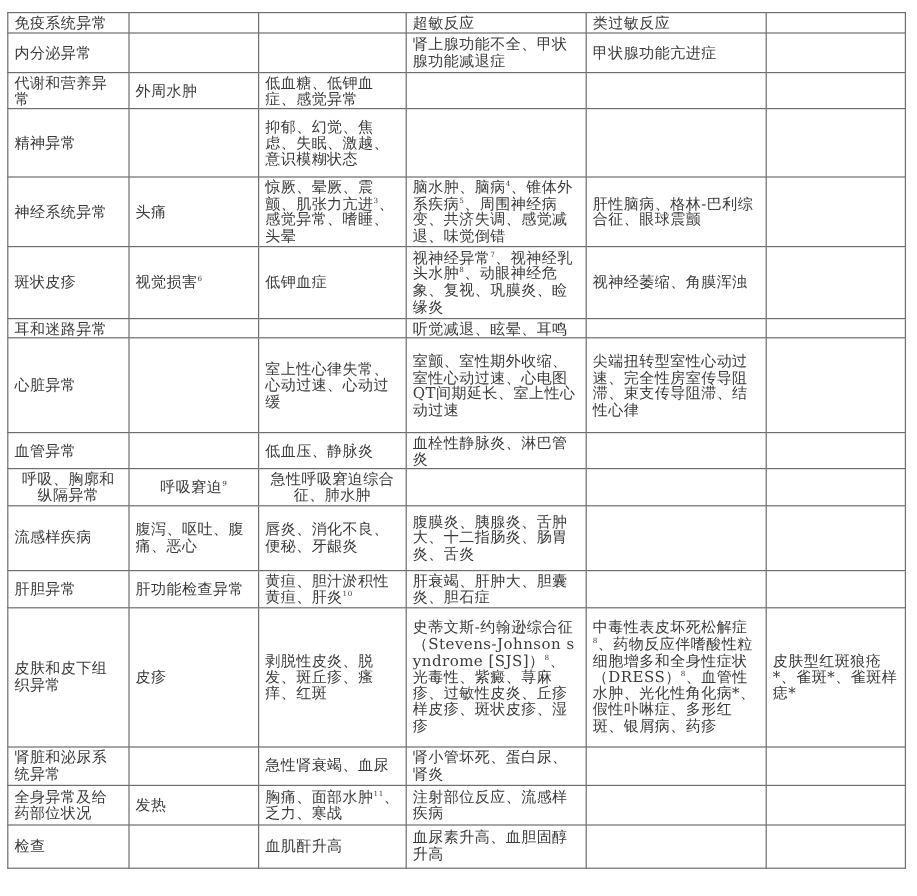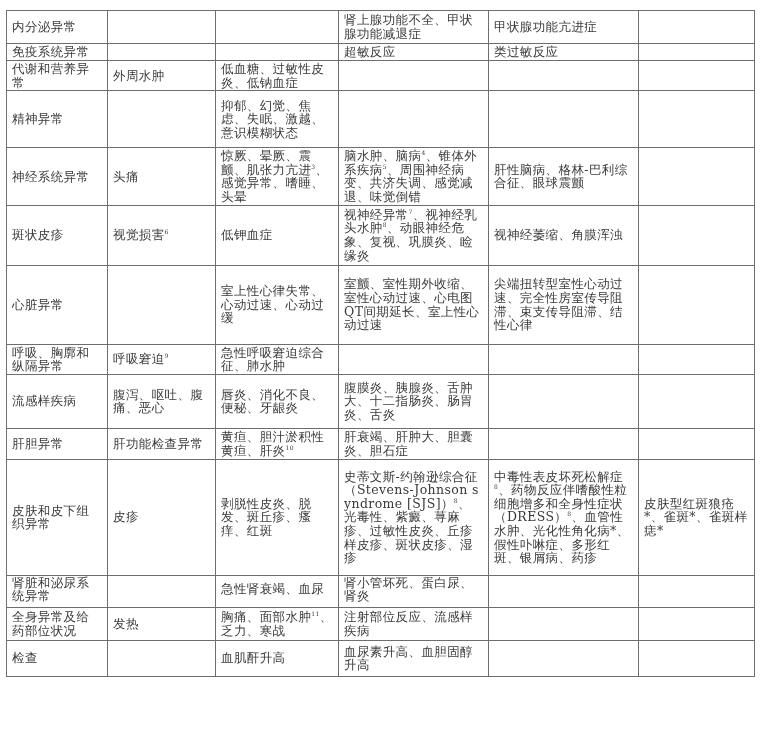--- a/index.html
+++ b/index.html
@@ -18,40 +18,40 @@
 <table class="ae">
   <colgroup>
     <col style="width:101px">
       <col style="width:108px">
       <col style="width:123px">
     <col style="width:150px">
       <col style="width:150px">
       <col style="width:116px">
   </colgroup>
   <tbody id="tbody">
+      <tr style="height: 17px;">
+        <td>免疫系统异常</td>
+        <td></td>
+        <td></td>
+        <td>超敏反应</td>
+        <td>类过敏反应</td>
+        <td></td>
+      </tr>
       <tr style="height: 33px;">
         <td>内分泌异常</td>
         <td></td>
         <td></td>
         <td>肾上腺功能不全、甲状腺功能减退症</td>
         <td>甲状腺功能亢进症</td>
         <td></td>
       </tr>
-      <tr style="height: 17px;">
-        <td>免疫系统异常</td>
-        <td></td>
-        <td></td>
-        <td>超敏反应</td>
-        <td>类过敏反应</td>
-        <td></td>
-      </tr>
       <tr style="height: 15px;">
         <td>代谢和营养异常</td>
         <td>外周水肿</td>
-        <td>低血糖、过敏性皮炎、低钠血症</td>
+        <td>低血糖、低钾血症、感觉异常</td>
         <td></td>
         <td></td>
         <td></td>
       </tr>
       <tr style="height: 57px;">
         <td>精神异常</td>
         <td></td>
         <td>抑郁、幻觉、焦虑、失眠、激越、意识模糊状态</td>
         <td></td>
         <td></td>
@@ -66,29 +66,45 @@
         <td></td>
       </tr>
       <tr style="height: 60px;">
         <td>斑状皮疹</td>
         <td>视觉损害<sup>6</sup></td>
         <td>低钾血症</td>
         <td>视神经异常<sup>7</sup>、视神经乳头水肿<sup>8</sup>、动眼神经危象、复视、巩膜炎、睑缘炎</td>
         <td>视神经萎缩、角膜浑浊</td>
         <td></td>
       </tr>
+      <tr style="height: 16px;">
+        <td>耳和迷路异常</td>
+        <td></td>
+        <td></td>
+        <td>听觉减退、眩晕、耳鸣</td>
+        <td></td>
+        <td></td>
+      </tr>
       <tr style="height: 79px;">
         <td>心脏异常</td>
         <td></td>
         <td>室上性心律失常、心动过速、心动过缓</td>
         <td>室颤、室性期外收缩、室性心动过速、心电图QT间期延长、室上性心动过速</td>
         <td>尖端扭转型室性心动过速、完全性房室传导阻滞、束支传导阻滞、结性心律</td>
         <td></td>
       </tr>
-      <tr style="height: 30px;">
+      <tr style="height: 16px;">
+        <td>血管异常</td>
+        <td></td>
+        <td>低血压、静脉炎</td>
+        <td>血栓性静脉炎、淋巴管炎</td>
+        <td></td>
+        <td></td>
+      </tr>
+      <tr style="height: 30px; text-align: center;">
         <td>呼吸、胸廓和纵隔异常</td>
         <td>呼吸窘迫<sup>9</sup></td>
         <td>急性呼吸窘迫综合征、肺水肿</td>
         <td></td>
         <td></td>
         <td></td>
       </tr>
       <tr style="height: 54px;">
         <td>流感样疾病</td>
         <td>腹泻、呕吐、腹痛、恶心</td>
@@ -106,21 +122,21 @@
         <td></td>
       </tr>
       <tr style="height: 116px;">
         <td>皮肤和皮下组织异常</td>
         <td>皮疹</td>
         <td>剥脱性皮炎、脱发、斑丘疹、瘙痒、红斑</td>
         <td>史蒂文斯-约翰逊综合征（Stevens-Johnson syndrome [SJS]）<sup>8</sup>、光毒性、紫癜、荨麻疹、过敏性皮炎、丘疹样皮疹、斑状皮疹、湿疹</td>
         <td class="top">中毒性表皮坏死松解症<sup>8</sup>、药物反应伴嗜酸性粒细胞增多和全身性症状（DRESS）<sup>8</sup>、血管性水肿、光化性角化病*、假性卟啉症、多形红斑、银屑病、药疹</td>
         <td class="top">皮肤型红斑狼疮*、雀斑*、雀斑样痣*</td>
       </tr>
-      <tr style="height: 32px; font-family: Liberation Mono, monospace;">
+      <tr style="height: 32px;">
         <td>肾脏和泌尿系统异常</td>
         <td></td>
         <td>急性肾衰竭、血尿</td>
         <td>肾小管坏死、蛋白尿、肾炎</td>
         <td></td>
         <td></td>
       </tr>
       <tr style="height: 33px; margin-top: 39px;">
         <td>全身异常及给药部位状况</td>
         <td>发热</td>

